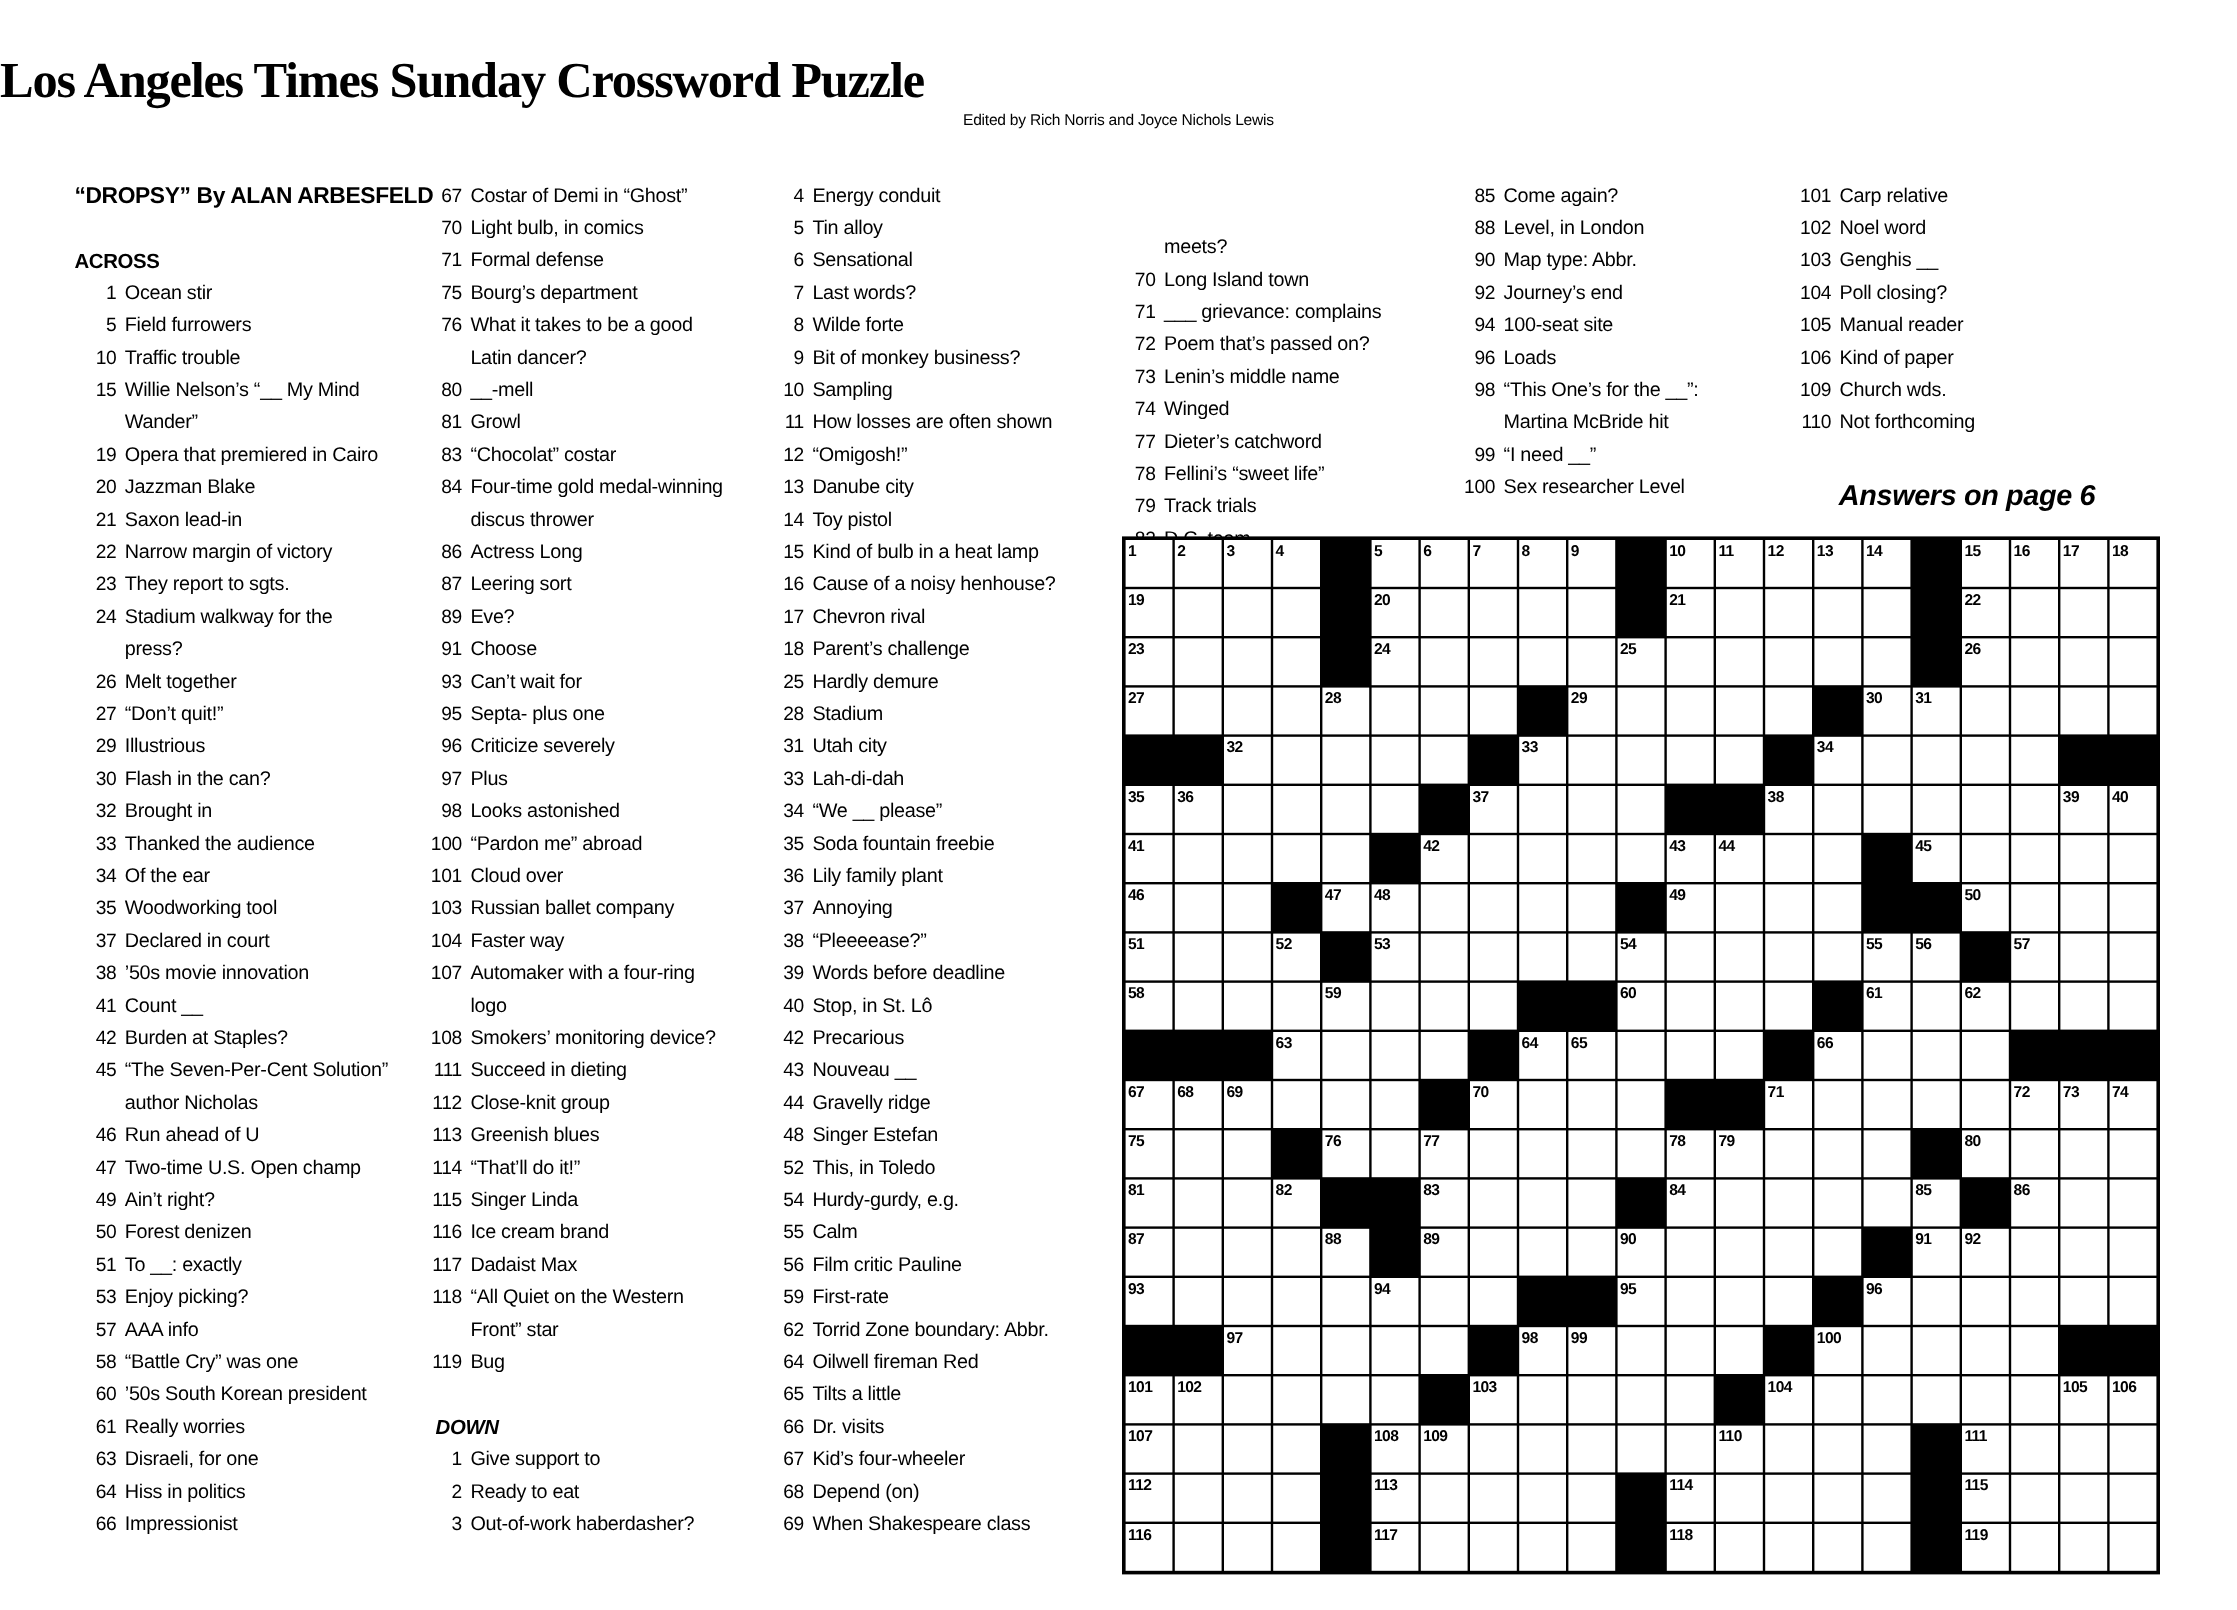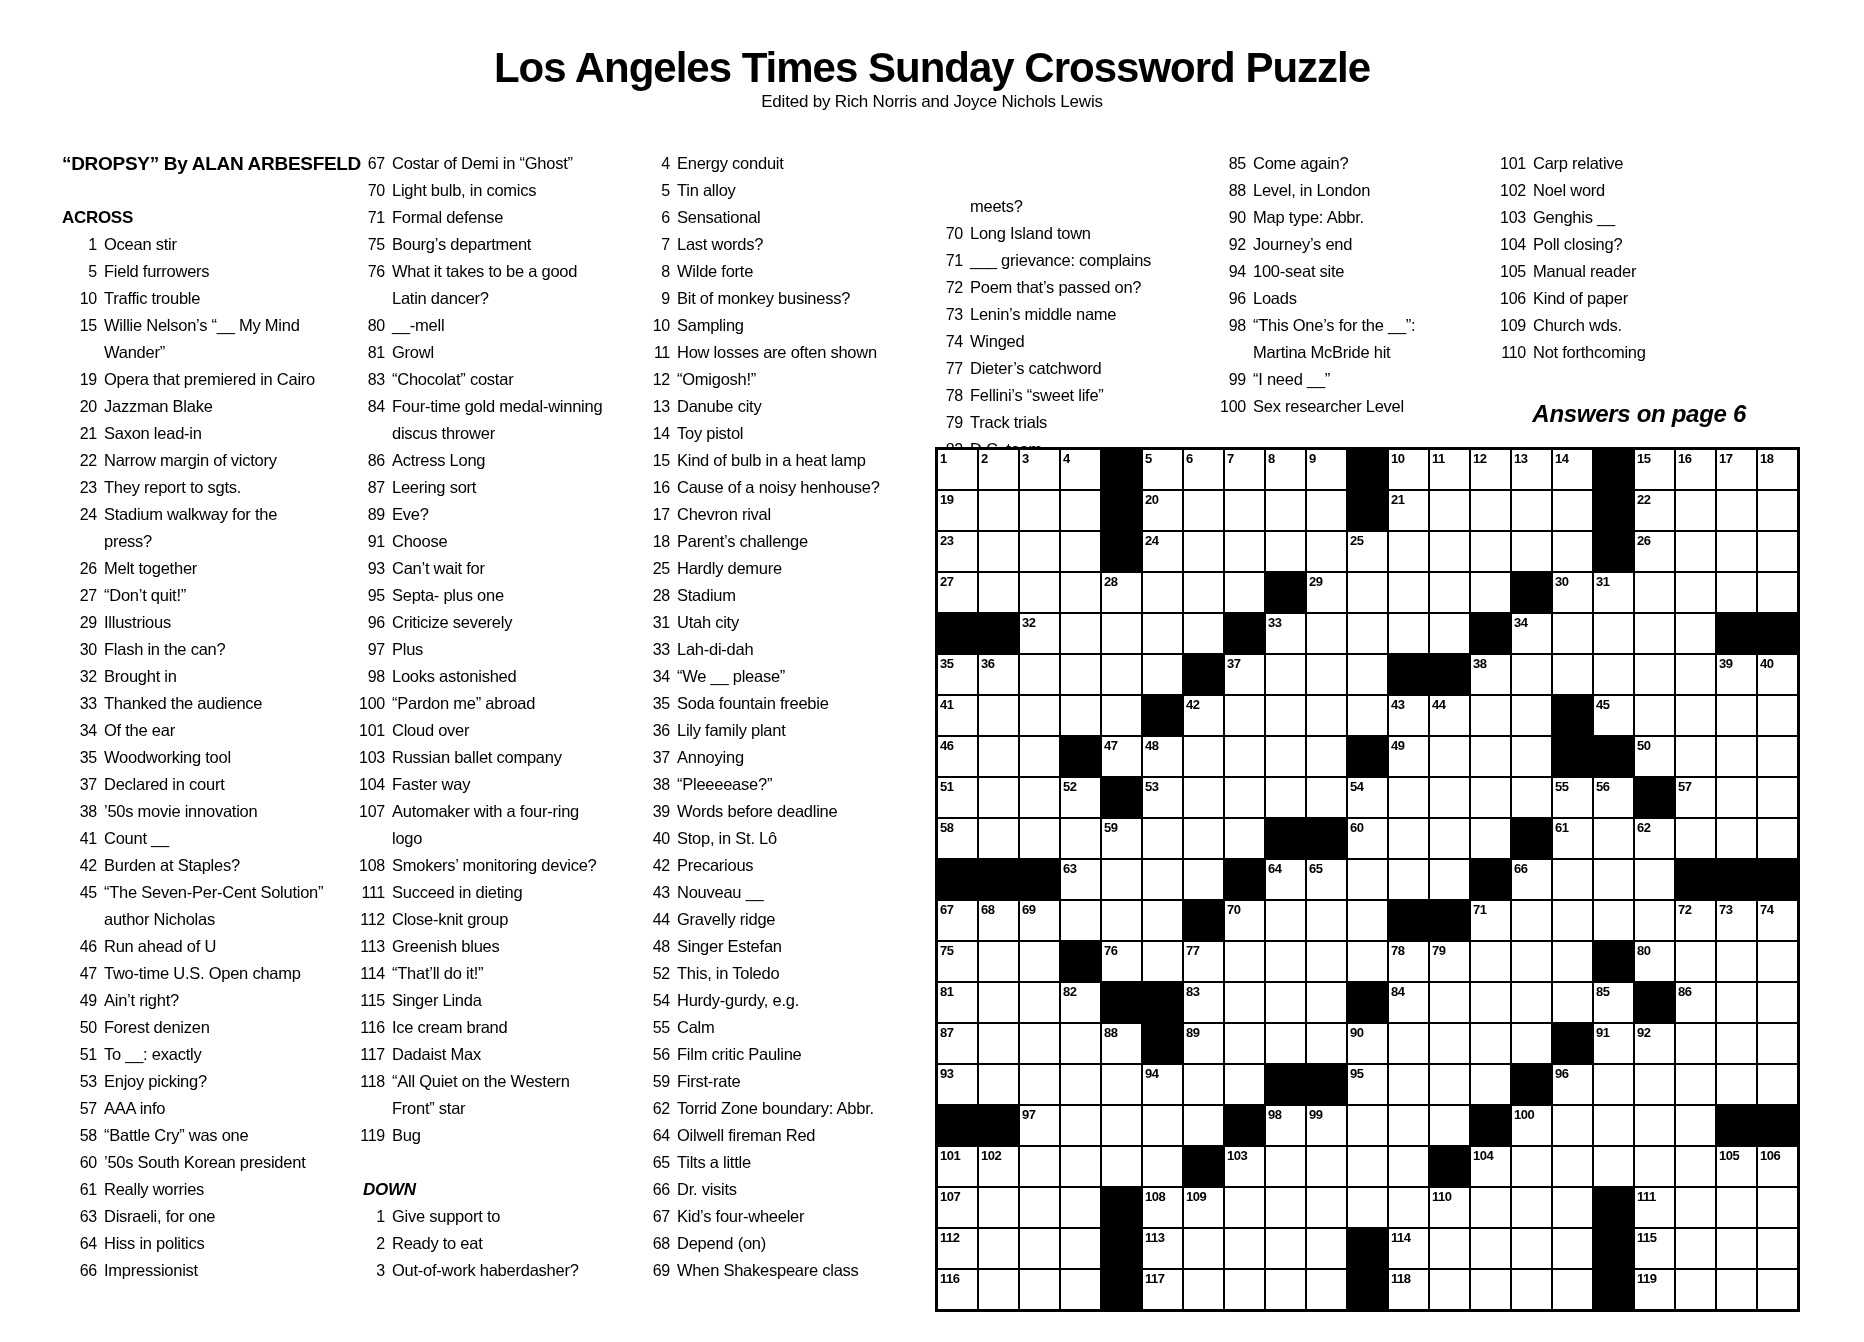--- a/index.html
+++ b/index.html
@@ -1,26 +1,26 @@
 <!DOCTYPE html>
 <html><head>
 <meta charset="utf-8">
 <style>
   html,body { margin:0; padding:0; background:#fff; }
   .page {
     position:relative; width:1864px; height:1342px; background:#fff;
     font-family:"Liberation Sans", sans-serif; color:#000; overflow:hidden;
   }
   .title {
-    position:absolute; top:44px; left:0; width:100%; text-align:center;
-    font-size:42px; font-weight:bold; letter-spacing:-1px; white-space:nowrap;
+    position:absolute; top:44px; left:0; width:100%; 
+    font-size:42px; font-weight:bold; letter-spacing:-1px; white-space:nowrap;font-family:Liberation Serif, serif;
   }
   .subtitle {
     position:absolute; top:92px; left:0; width:100%; text-align:center;
-    font-size:17px; letter-spacing:-0.2px;
+    font-size:13px; letter-spacing:-0.2px;
   }
   .clue-col { position:absolute; top:150px; width:260px; }
   .col-0 { left:59px; }
   .col-1 { left:347px; }
   .col-2 { left:632px; }
   .col-3 { left:925px;margin-top:43px; }
   .col-4 { left:1208px; }
   .col-5 { left:1488px; }
   .byline {
     font-weight:bold; font-size:19px; line-height:27px;

